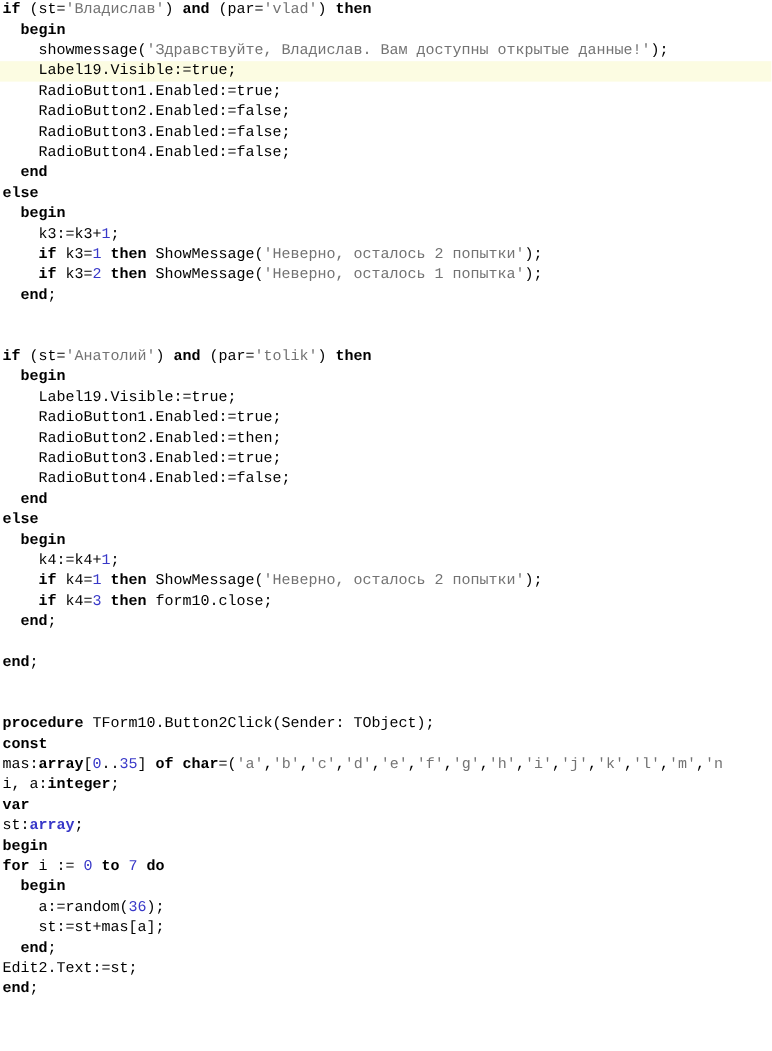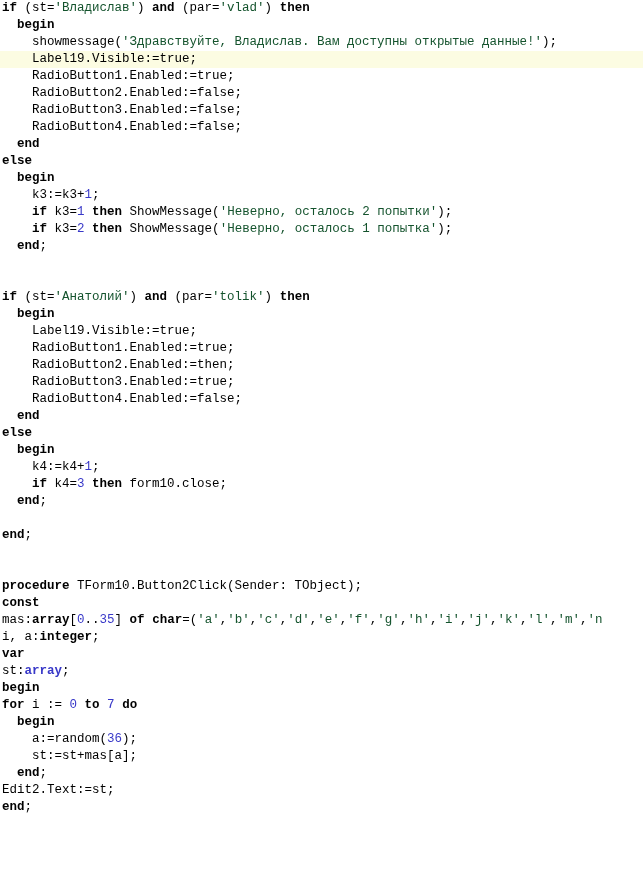--- a/index.html
+++ b/index.html
@@ -30,21 +30,21 @@
     padding-left: 2px;
     overflow: hidden;
     letter-spacing: 0px;
     color: #000000;
   }
   .code-line.hl {
     background: #fcfce2;
   }
   
   .kw   { color: #000000; font-weight: bold; margin-top: 12px; }
-  .str  { color: #14532d; }
+  .str  { color: #737373; }
   .num  { color: #3838c8; }
   .typ  { color: #3838c8; font-weight: bold; }
   .pun  { color: #000000; }
 </style>
 </head>
 <body>
 
 <div id="editor">
   <div id="code-body">
       <div class="code-line"><span class="kw">if</span><span class="pun"> (st=</span><span class="str">'Владислав'</span><span class="pun">) </span><span class="kw">and</span><span class="pun"> (par=</span><span class="str">'vlad'</span><span class="pun">) </span><span class="kw">then</span></div>
@@ -68,20 +68,21 @@
       <div class="code-line"><span class="pun">  </span><span class="kw">begin</span></div>
       <div class="code-line"><span class="pun">    Label19.Visible:=true;</span></div>
       <div class="code-line"><span class="pun">    RadioButton1.Enabled:=true;</span></div>
       <div class="code-line"><span class="pun">    RadioButton2.Enabled:=then;</span></div>
       <div class="code-line"><span class="pun">    RadioButton3.Enabled:=true;</span></div>
       <div class="code-line"><span class="pun">    RadioButton4.Enabled:=false;</span></div>
       <div class="code-line"><span class="pun">  </span><span class="kw">end</span></div>
       <div class="code-line"><span class="kw">else</span></div>
       <div class="code-line"><span class="pun">  </span><span class="kw">begin</span></div>
       <div class="code-line"><span class="pun">    k4:=k4+</span><span class="num">1</span><span class="pun">;</span></div>
+      <div class="code-line"><span class="pun">    </span><span class="kw">if</span><span class="pun"> k4=</span><span class="num">1</span><span class="pun"> </span><span class="kw">then</span><span class="pun"> ShowMessage(</span><span class="str">'Неверно, осталось 2 попытки'</span><span class="pun">);</span></div>
       <div class="code-line"><span class="pun">    </span><span class="kw">if</span><span class="pun"> k4=</span><span class="num">3</span><span class="pun"> </span><span class="kw">then</span><span class="pun"> form10.close;</span></div>
       <div class="code-line"><span class="pun">  </span><span class="kw">end</span><span class="pun">;</span></div>
       <div class="code-line">&nbsp;</div>
       <div class="code-line"><span class="kw">end</span><span class="pun">;</span></div>
       <div class="code-line">&nbsp;</div>
       <div class="code-line">&nbsp;</div>
       <div class="code-line"><span class="kw">procedure</span><span class="pun"> TForm10.Button2Click(Sender: TObject);</span></div>
       <div class="code-line"><span class="kw">const</span></div>
       <div class="code-line"><span class="pun">mas:</span><span class="kw">array</span><span class="pun">[</span><span class="num">0</span><span class="pun">..</span><span class="num">35</span><span class="pun">] </span><span class="kw">of</span><span class="pun"> </span><span class="kw">char</span><span class="pun">=(</span><span class="str">'a'</span><span class="pun">,</span><span class="str">'b'</span><span class="pun">,</span><span class="str">'c'</span><span class="pun">,</span><span class="str">'d'</span><span class="pun">,</span><span class="str">'e'</span><span class="pun">,</span><span class="str">'f'</span><span class="pun">,</span><span class="str">'g'</span><span class="pun">,</span><span class="str">'h'</span><span class="pun">,</span><span class="str">'i'</span><span class="pun">,</span><span class="str">'j'</span><span class="pun">,</span><span class="str">'k'</span><span class="pun">,</span><span class="str">'l'</span><span class="pun">,</span><span class="str">'m'</span><span class="pun">,</span><span class="str">'n</span></div>
       <div class="code-line"><span class="pun">i, a:</span><span class="kw">integer</span><span class="pun">;</span></div>

